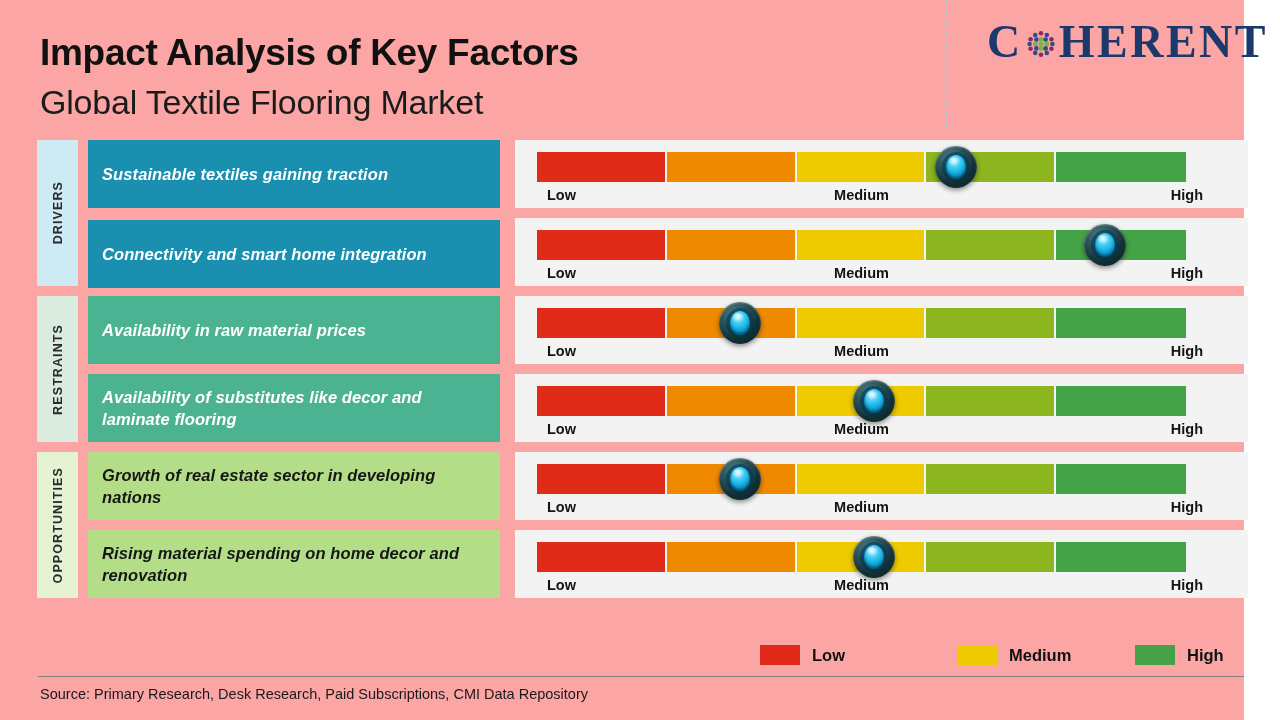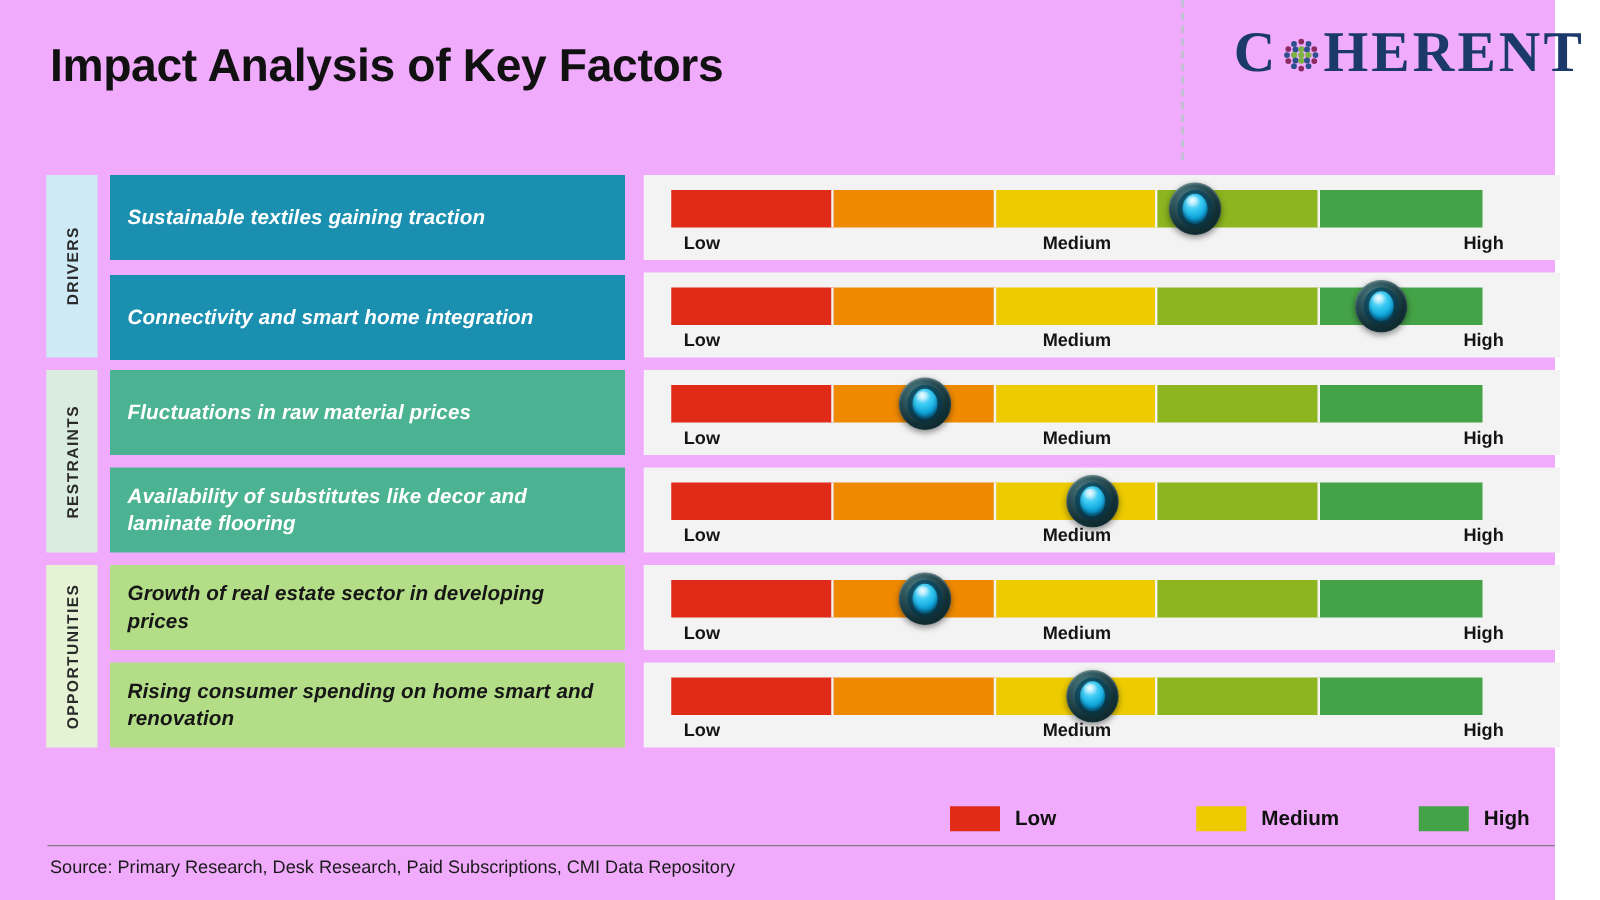--- a/index.html
+++ b/index.html
@@ -2,21 +2,21 @@
 <html><head>
 <meta charset="utf-8">
 <style>
   * { box-sizing: border-box; margin: 0; padding: 0; }
   html, body {
     width: 1280px; height: 720px;
     background: #ffffff;
     font-family: "Liberation Sans", sans-serif;
     overflow: hidden;
   }
-  #page { position: relative; width: 1244px; height: 720px; background: #f0abfc; }
+  #page { position: relative; width: 1244px; height: 720px; background: #fca5a5; }
 
   
   .header { position: absolute; left: 0; top: 0; width: 1280px; height: 135px; }
   .title-block { position: absolute; left: 40px; top: 28px; }
   .title-main {
     font-size: 37px; font-weight: bold; color: #111112;
     letter-spacing: -0.3px; line-height: 50px; white-space: nowrap;
   }
   .title-sub {
     font-size: 34px; font-weight: 400; color: #1b1b1c;
@@ -137,20 +137,21 @@
   .footer b { font-weight: normal; }
 </style>
 </head>
 <body>
 
 <div id="page">
 
   <div class="header">
     <div class="title-block">
       <div class="title-main">Impact Analysis of Key Factors</div>
+      <div class="title-sub">Global Textile Flooring Market</div>
     </div>
 
     <div class="logo-divider"></div>
 
     <div class="logo">
       <div class="logo-word">
         <span class="logo-c">C</span><span class="logo-globe"><svg width="34" height="34" viewBox="0 0 34 34">
               <g>
             <circle cx="17" cy="6.2" r="2.3" fill="#8e2a63"></circle>
             <circle cx="11.2" cy="8.1" r="2.3" fill="#2d4f8e"></circle>
@@ -230,21 +231,21 @@
           <div class="marker-core"></div>
           <div class="marker-gloss"></div>
         </div>
       </div>
       <div class="cat-group" style="top: 156px; height: 146px; background: rgb(217, 236, 223);">
         <div class="cat-label">
           <span>RESTRAINTS</span>
         </div>
       </div>
       <div class="rowbox" style="top: 156px; height: 68px; background: rgb(76, 179, 146);">
-        <div class="rowbox-text" style="color: rgb(255, 255, 255);">Fluctuations in raw material prices</div>
+        <div class="rowbox-text" style="color: rgb(255, 255, 255);">Availability in raw material prices</div>
       </div>
       <div class="gauge-panel" style="top: 156px; height: 68px;">
         <div class="gauge-bar">
           <div class="seg" style="background: rgb(224, 43, 24);"></div>
           <div class="seg" style="background: rgb(239, 138, 0);"></div>
           <div class="seg" style="background: rgb(237, 203, 0);"></div>
           <div class="seg" style="background: rgb(140, 181, 32);"></div>
           <div class="seg" style="background: rgb(68, 163, 71);"></div>
         </div>
         <div class="gauge-scale">
@@ -281,21 +282,21 @@
           <div class="marker-core"></div>
           <div class="marker-gloss"></div>
         </div>
       </div>
       <div class="cat-group" style="top: 312px; height: 146px; background: rgb(228, 243, 211);">
         <div class="cat-label">
           <span>OPPORTUNITIES</span>
         </div>
       </div>
       <div class="rowbox" style="top: 312px; height: 68px; background: rgb(179, 221, 135);">
-        <div class="rowbox-text" style="color: rgb(22, 22, 22);">Growth of real estate sector in developing prices</div>
+        <div class="rowbox-text" style="color: rgb(22, 22, 22);">Growth of real estate sector in developing nations</div>
       </div>
       <div class="gauge-panel" style="top: 312px; height: 68px;">
         <div class="gauge-bar">
           <div class="seg" style="background: rgb(224, 43, 24);"></div>
           <div class="seg" style="background: rgb(239, 138, 0);"></div>
           <div class="seg" style="background: rgb(237, 203, 0);"></div>
           <div class="seg" style="background: rgb(140, 181, 32);"></div>
           <div class="seg" style="background: rgb(68, 163, 71);"></div>
         </div>
         <div class="gauge-scale">
@@ -304,21 +305,21 @@
           <div class="scale-label scale-high">High</div>
         </div>
         <div class="marker" title="Low-Medium" style="left: 225.137px;">
           <div class="marker-outer"></div>
           <div class="marker-mid"></div>
           <div class="marker-core"></div>
           <div class="marker-gloss"></div>
         </div>
       </div>
       <div class="rowbox" style="top: 390px; height: 68px; background: rgb(179, 221, 135);">
-        <div class="rowbox-text" style="color: rgb(22, 22, 22);">Rising consumer spending on home smart and renovation</div>
+        <div class="rowbox-text" style="color: rgb(22, 22, 22);">Rising material spending on home decor and renovation</div>
       </div>
       <div class="gauge-panel" style="top: 390px; height: 68px;">
         <div class="gauge-bar">
           <div class="seg" style="background: rgb(224, 43, 24);"></div>
           <div class="seg" style="background: rgb(239, 138, 0);"></div>
           <div class="seg" style="background: rgb(237, 203, 0);"></div>
           <div class="seg" style="background: rgb(140, 181, 32);"></div>
           <div class="seg" style="background: rgb(68, 163, 71);"></div>
         </div>
         <div class="gauge-scale">

